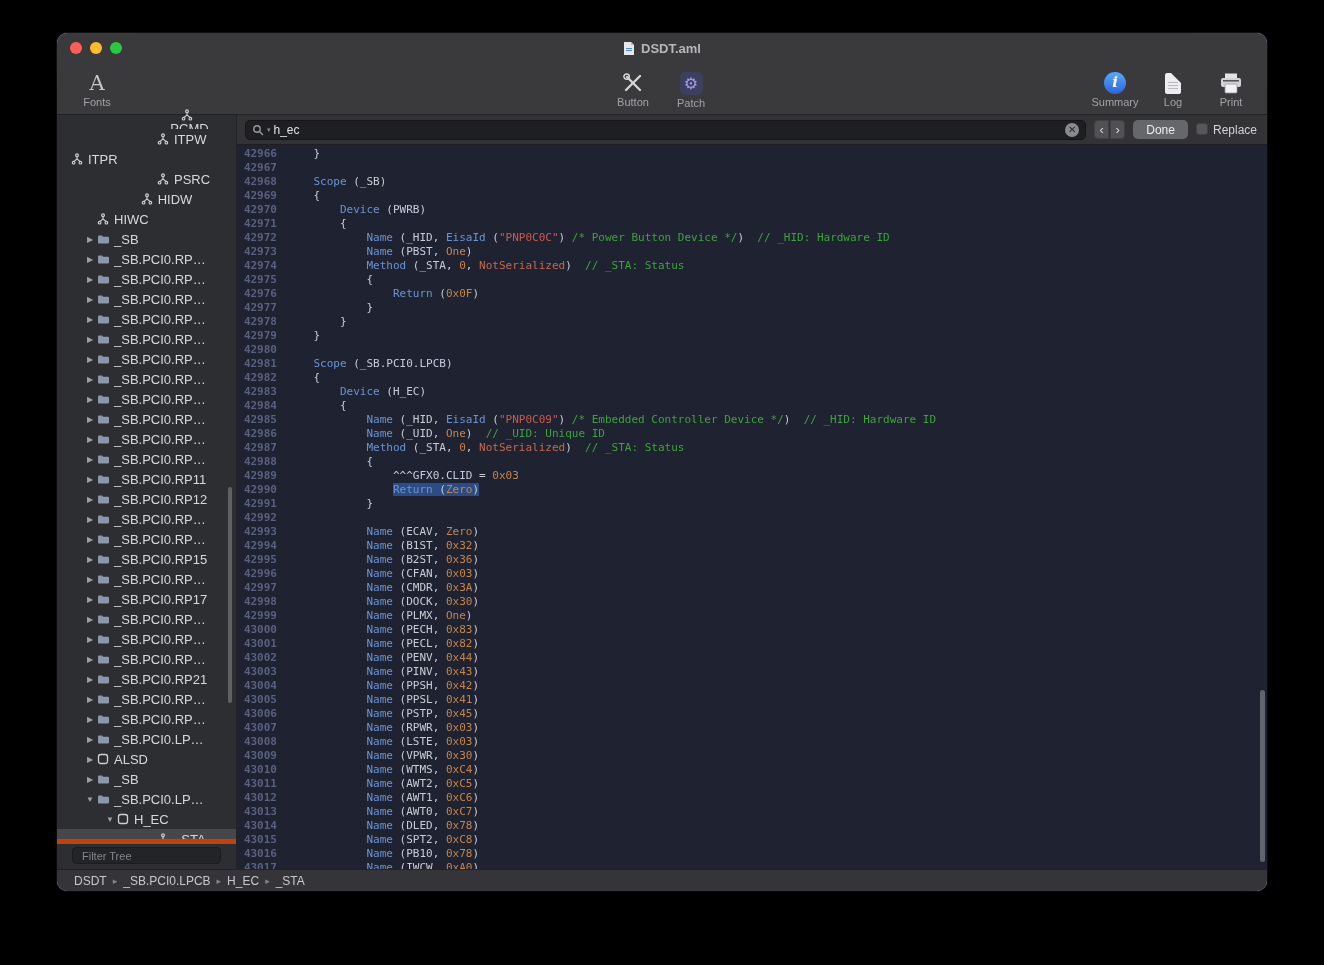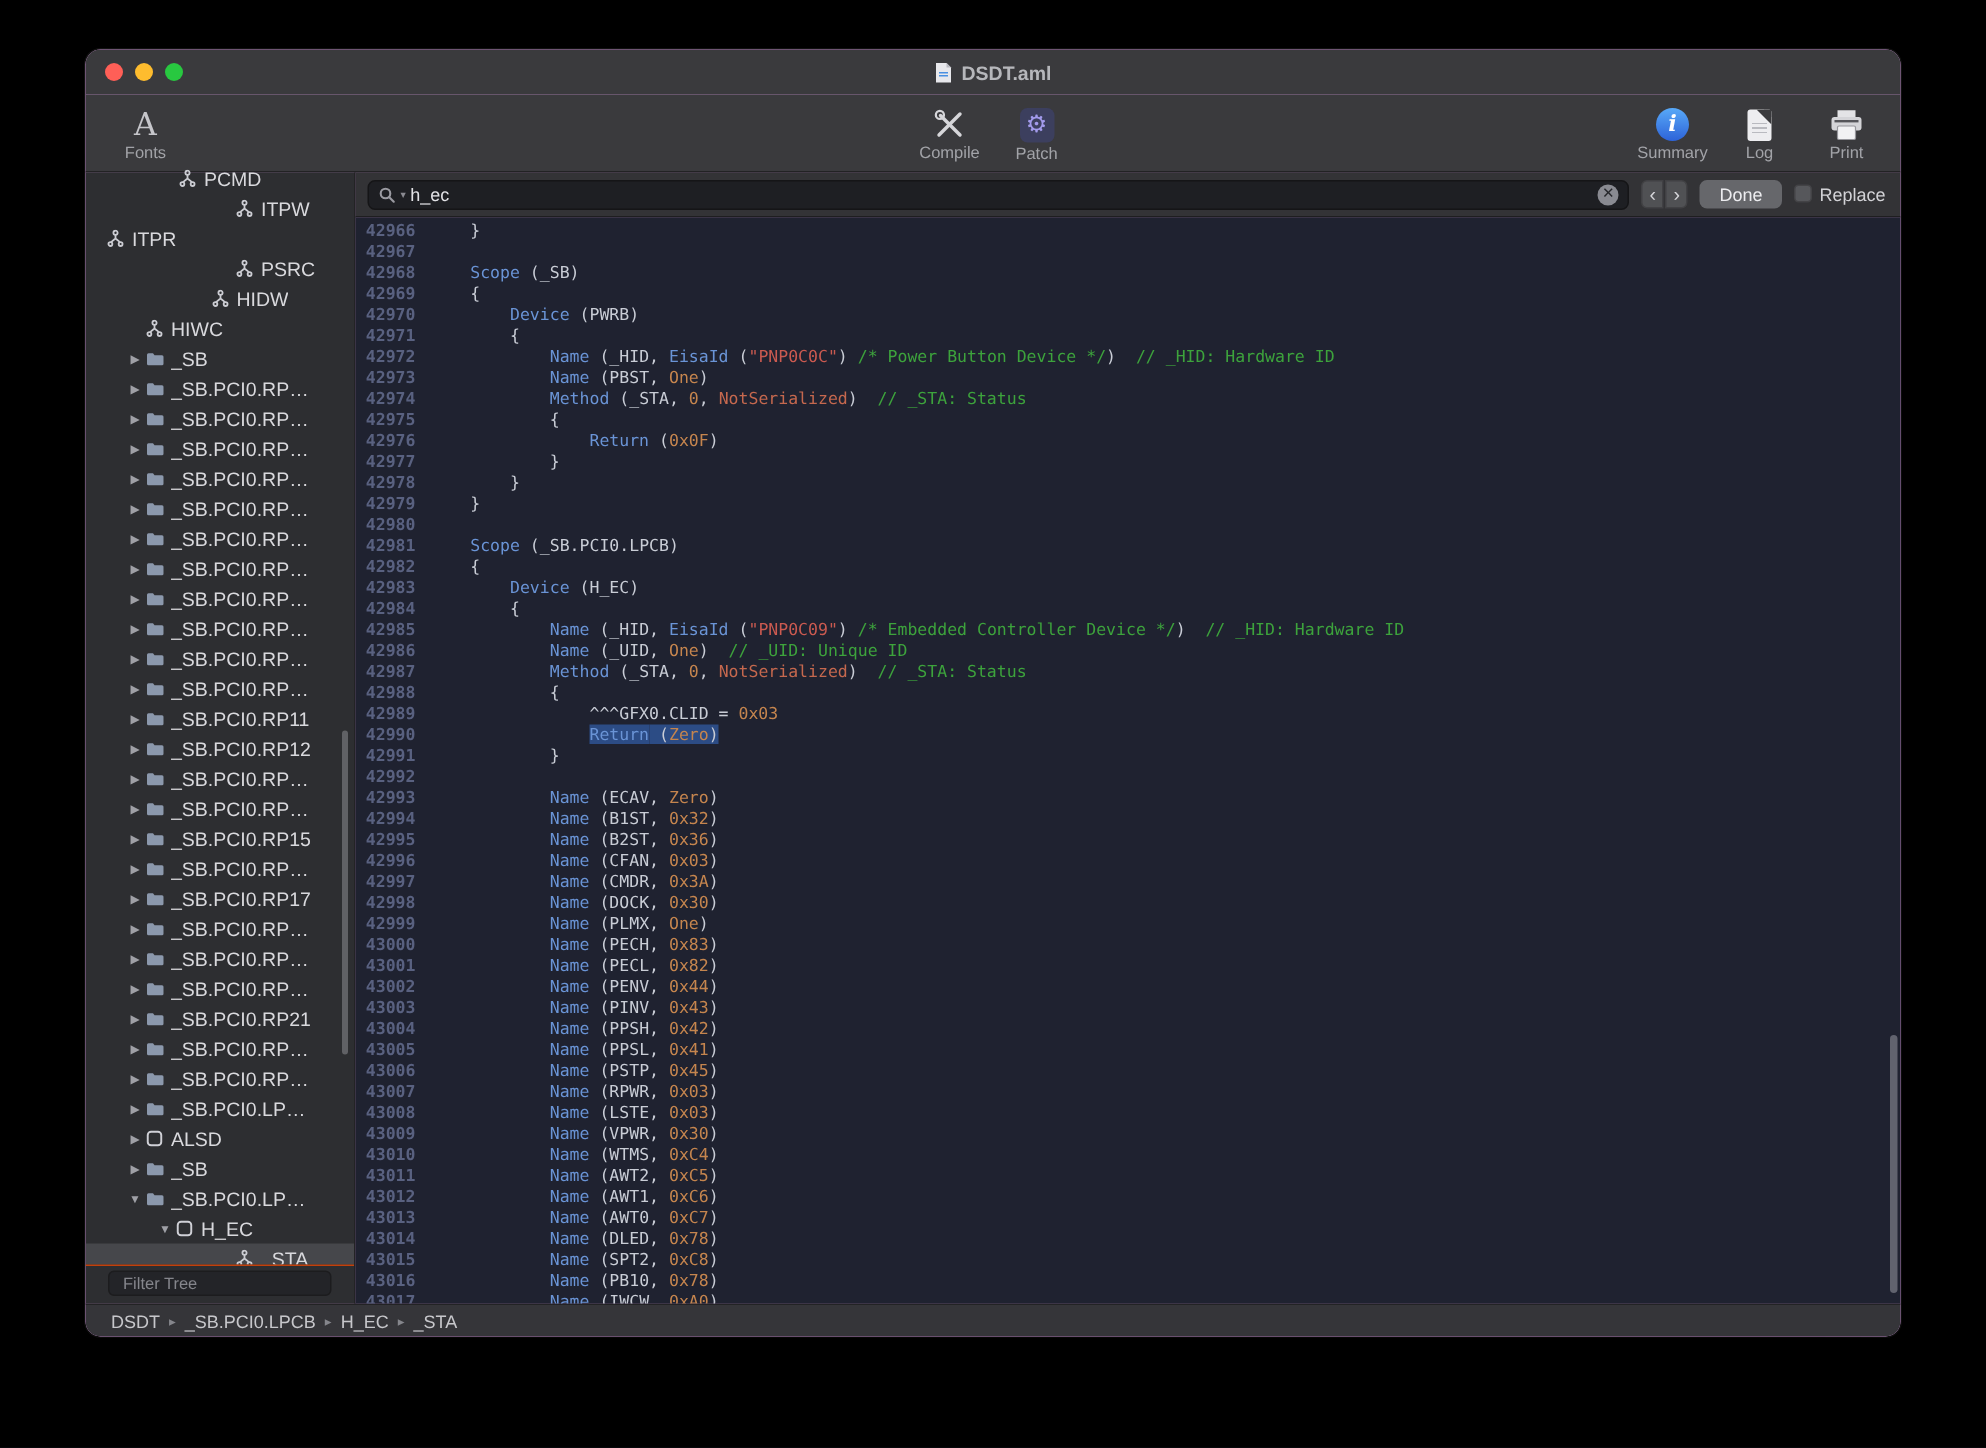--- a/index.html
+++ b/index.html
@@ -62,21 +62,21 @@
   .tree { flex:1; overflow:hidden; margin-top:-6px; }
   .trow { height:20px; display:flex; align-items:center; color:#d9d9dd;
           font-size:13px; white-space:nowrap; }
   .trow.sel { background:#46474b; }
   .disc { width:14px; flex:0 0 auto; font-size:8px; color:#9fa0a6;
           display:inline-flex; justify-content:center; }
   .ticon { width:17px; flex:0 0 auto; display:inline-flex; align-items:center; }
   .tlabel { overflow:hidden; text-overflow:clip; }
   .side-scrollbar { position:absolute; right:4px; top:372px; width:4px; height:216px;
           background:rgba(205,205,212,.32); border-radius:2px; }
-  .filterwrap { flex:0 0 auto; border-top:1px solid #c2410c; padding:3px 15px 5px; }
+  .filterwrap { flex:0 0 auto; border-top:5px solid #c2410c; padding:3px 15px 5px; }
   .filter-field { height:17px; background:#232428; border:1px solid #1c1c1e;
           border-radius:4px; display:flex; align-items:center; gap:4px; padding:0 5px; }
   .filter-field input { flex:1; background:transparent; border:none; outline:none;
           color:#c8c8cc; font-size:11px; font-family:"Liberation Sans",sans-serif; }
   .filter-field input::placeholder { color:#85868c; }
 
   
   .editorcol { flex:1; display:flex; flex-direction:column; min-width:0; }
 
   
@@ -156,21 +156,21 @@
     </div>
     <div class="tb-center">
       <div class="tb-item">
         <svg width="22" height="22" viewBox="0 0 22 22">
             <g stroke="#d6d6da" stroke-width="2.3" stroke-linecap="round">
               <path d="M5 5 L18 18"></path>
               <path d="M18 4 L4 18"></path>
             </g>
             <circle cx="4.6" cy="4.6" r="2.7" fill="none" stroke="#d6d6da" stroke-width="1.5"></circle>
           </svg>
-        <span>Compile</span>
+        <span>Button</span>
       </div>
       <div class="tb-item">
         <span class="patch-glyph">⚙</span>
         <span>Patch</span>
       </div>
     </div>
     <div class="tb-right">
       <div class="tb-item">
         <span class="sum-glyph">i</span>
         <span>Summary</span>
@@ -188,21 +188,21 @@
           </svg>
         <span>Print</span>
       </div>
     </div>
   </div>
 
   <div class="content">
 
     <div class="sidebar">
       <div class="tree" id="tree">
-          <div class="trow" style="padding-left: 48px;">
+          <div class="trow" style="padding-left: 86px; flex-direction: column;">
             <span class="disc"></span>
             <span class="ticon">
               <svg width="12" height="12" viewBox="0 0 12 12">
                 <g stroke="#cbccd2" stroke-width="1.2" fill="none">
                   <circle cx="6" cy="2.2" r="1.4"></circle>
                   <path d="M6 3.6 V6 M6 6 L3 8.4 M6 6 L9 8.4"></path>
                   <circle cx="2.6" cy="9.7" r="1.3"></circle>
                   <circle cx="9.4" cy="9.7" r="1.3"></circle>
                 </g>
               </svg>

